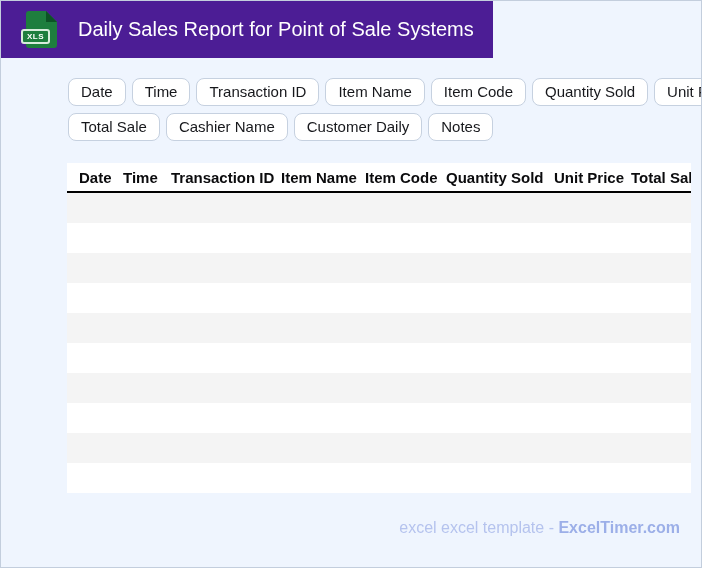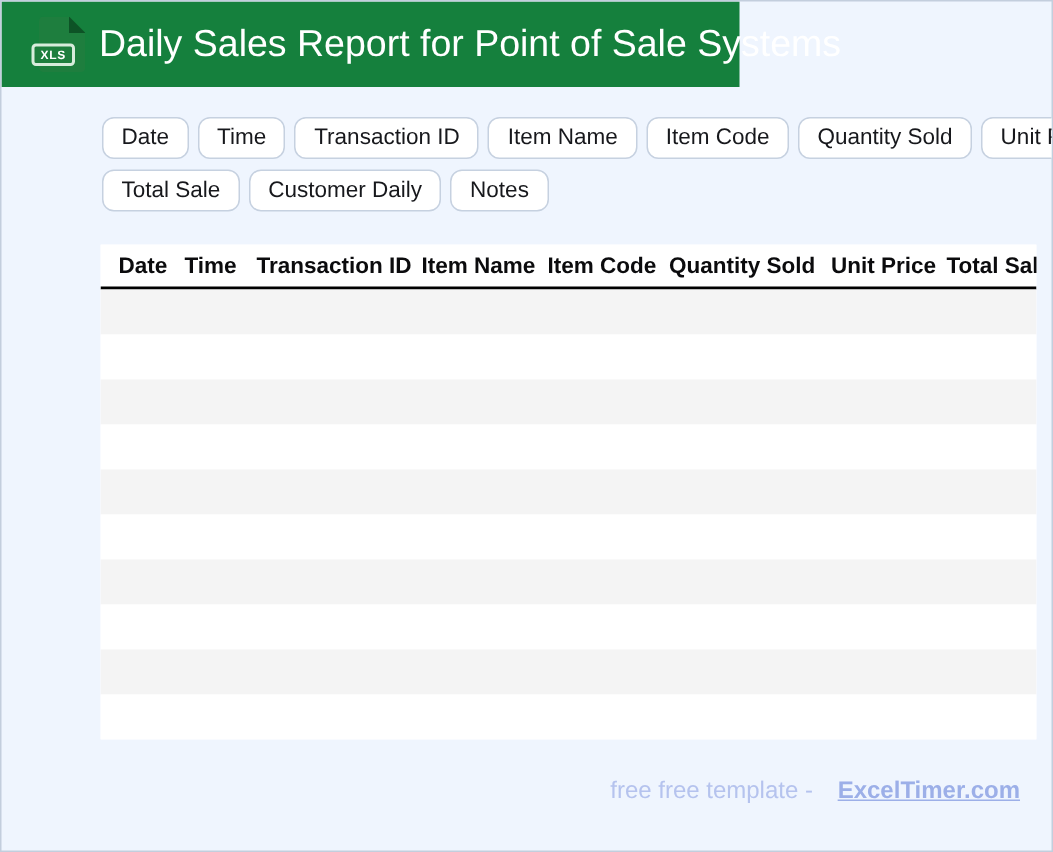--- a/index.html
+++ b/index.html
@@ -10,21 +10,21 @@
     background:#eff5fe;
     border:1px solid #c3cedd;
     overflow:hidden;
     font-family:"Liberation Sans", sans-serif;
   }
 
   
   .header-band{
     position:absolute;top:0;left:0;
     width:492px;height:57px;
-    background:#15803d;
+    background:#4c1d95;
     display:flex;align-items:center;
   }
   .xls-icon{position:relative;margin-left:23px;width:34px;height:39px;flex:none;}
   .xls-icon .doc{
     position:absolute;left:2px;top:1px;width:31px;height:37px;
     background:#1e7e3e;border-radius:3px;
     clip-path:polygon(0 0, 20px 0, 31px 11px, 31px 37px, 0 37px);
   }
   .xls-icon .fold{
     position:absolute;left:22px;top:1px;width:11px;height:11px;
@@ -32,22 +32,22 @@
     clip-path:polygon(0 0, 100% 100%, 0 100%);
   }
   .xls-icon .badge{
     position:absolute;left:-3px;top:19px;
     background:#1e7e3e;
     border:2px solid #d8ecdc;border-radius:3px;
     color:#fff;font-size:8px;font-weight:bold;letter-spacing:0.5px;
     padding:1px 4px;line-height:9px;
   }
   .page-title{
-    margin-left:8px;
-    color:#ffffff;font-size:25px;font-weight:400;
+    margin-left:20px;
+    color:#ffffff;font-size:20px;font-weight:400;
     white-space:nowrap;
   }
 
   
   .chips-area{position:absolute;left:67px;top:77px;width:632px;}
   .chip-row{display:flex;gap:6px;margin-bottom:7px;}
   .chip{
     background:#ffffff;
     border:1px solid #c6d1e0;border-radius:8px;
     padding:2px 12px;
@@ -83,21 +83,21 @@
   .tbody .tr{height:30px;}
   .tbody .tr:nth-child(odd){background:#f4f4f4;}
   .tbody .tr:nth-child(even){background:#ffffff;}
 
   
   .footer{
     position:absolute;top:518px;right:21px;
     font-size:16px;white-space:nowrap;
   }
   .footer .free-text{color:#b5c3ee;font-weight:400;}
-  .footer .brand{color:#9cafe8;font-weight:bold;margin-left:12px;text-decoration:underline;}
+  .footer .brand{color:#9cafe8;font-weight:bold;margin-left:0;}
 </style>
 </head>
 <body>
 
 <div class="canvas">
 
   <div class="header-band">
     <div class="xls-icon">
       <div class="doc"></div>
       <div class="fold"></div>
@@ -111,20 +111,21 @@
         <div class="chip">Date</div>
         <div class="chip">Time</div>
         <div class="chip">Transaction ID</div>
         <div class="chip">Item Name</div>
         <div class="chip">Item Code</div>
         <div class="chip">Quantity Sold</div>
         <div class="chip">Unit Price</div>
       </div>
     <div class="chip-row">
         <div class="chip">Total Sale</div>
+        <div class="chip">Cashier Name</div>
         <div class="chip">Customer Daily</div>
         <div class="chip">Notes</div>
       </div>
   </div>
 
   <div class="table-wrap">
     <div class="thead">
         <div class="th">Date</div>
         <div class="th">Time</div>
         <div class="th">Transaction ID</div>
@@ -142,17 +143,17 @@
         <div class="tr"></div>
         <div class="tr"></div>
         <div class="tr"></div>
         <div class="tr"></div>
         <div class="tr"></div>
         <div class="tr"></div>
       </div>
   </div>
 
   <div class="footer">
-    <span class="free-text">free free template -</span>
+    <span class="free-text">excel excel template -</span>
     <span class="brand">ExcelTimer.com</span>
   </div>
 
 </div>
 
 </body></html>

